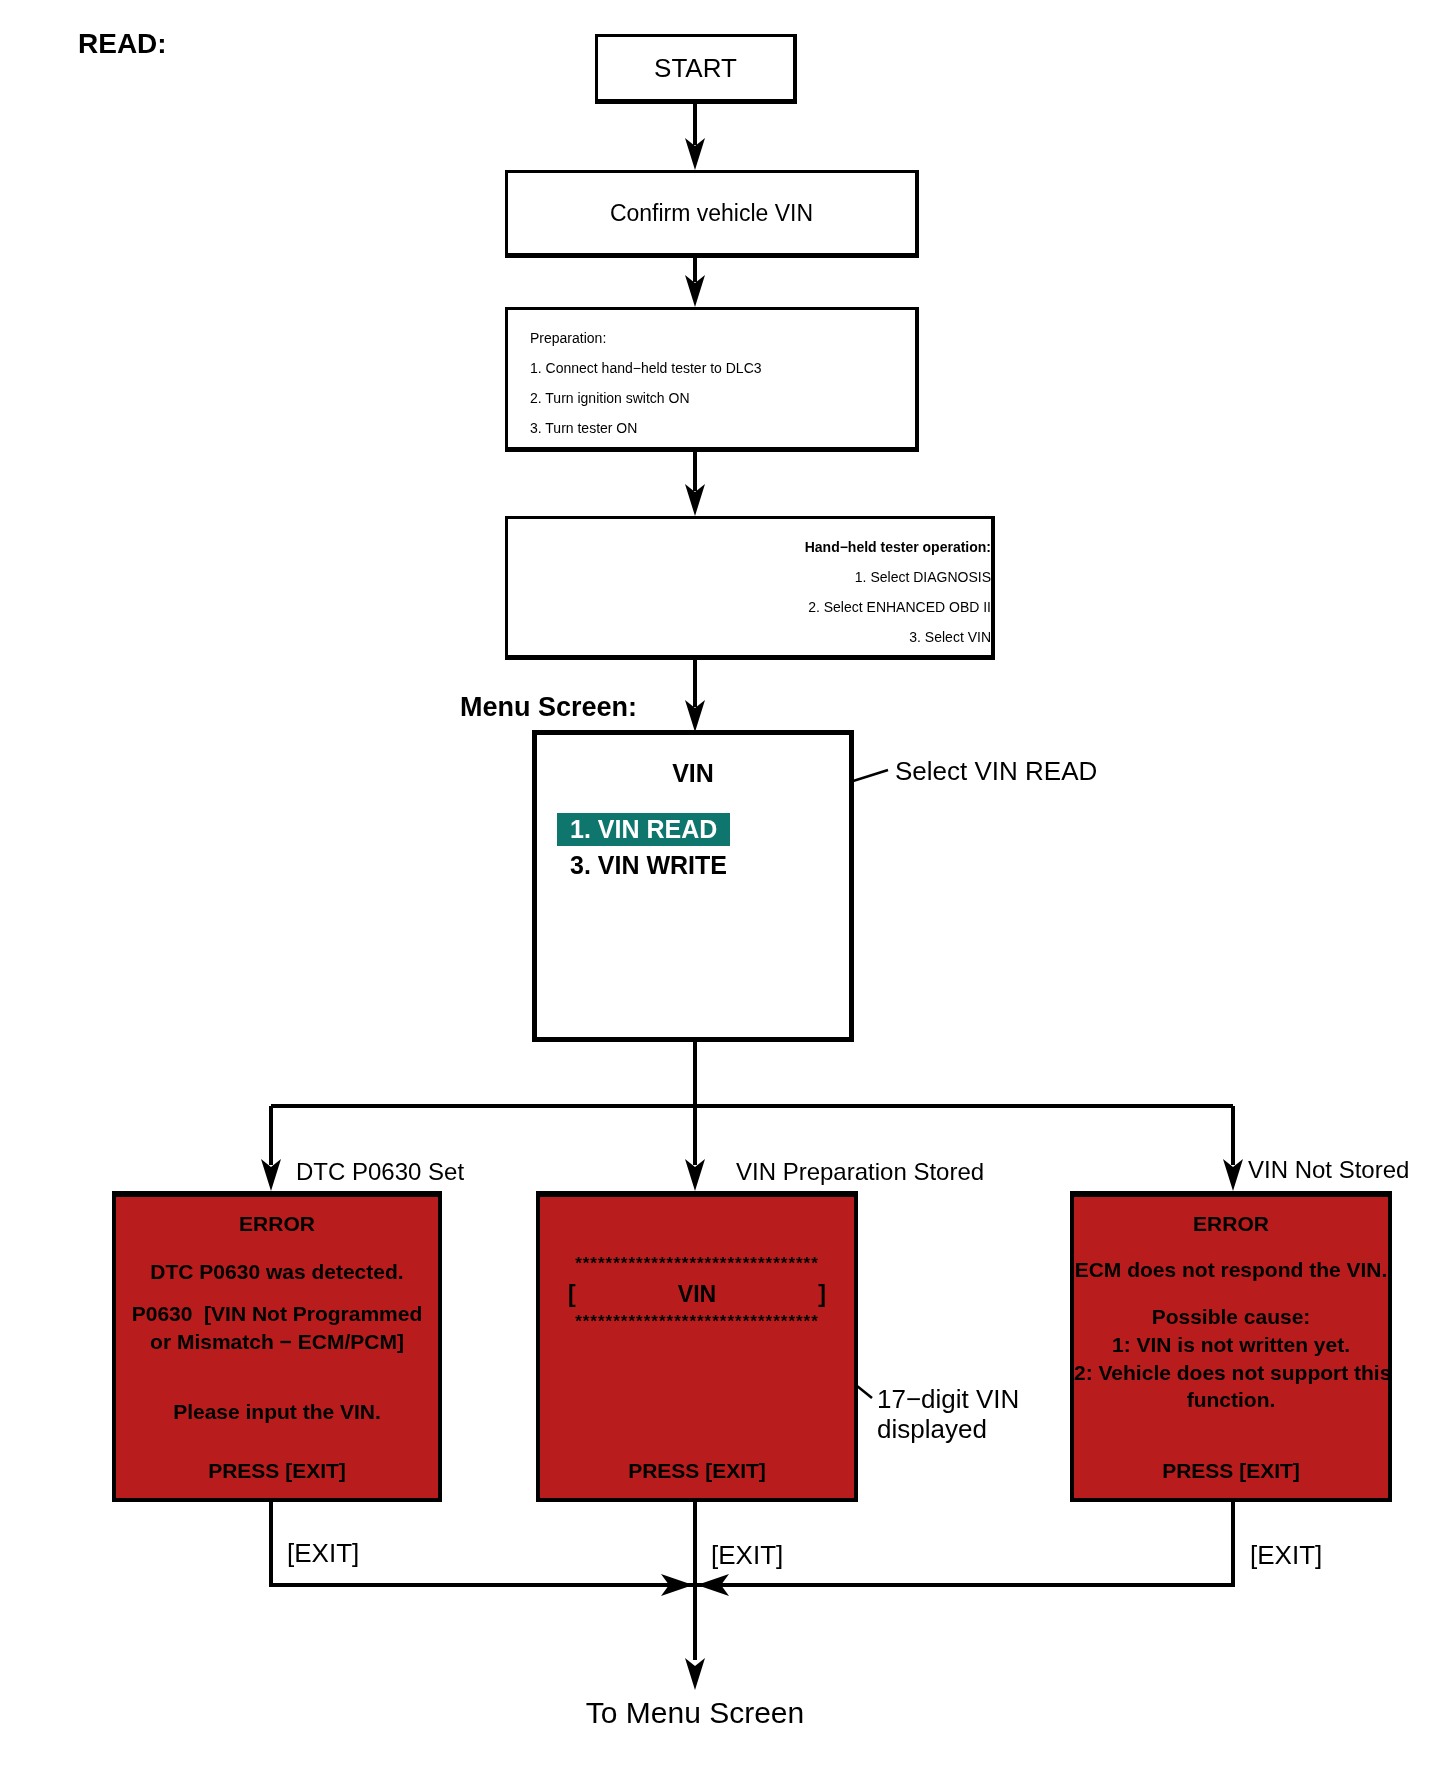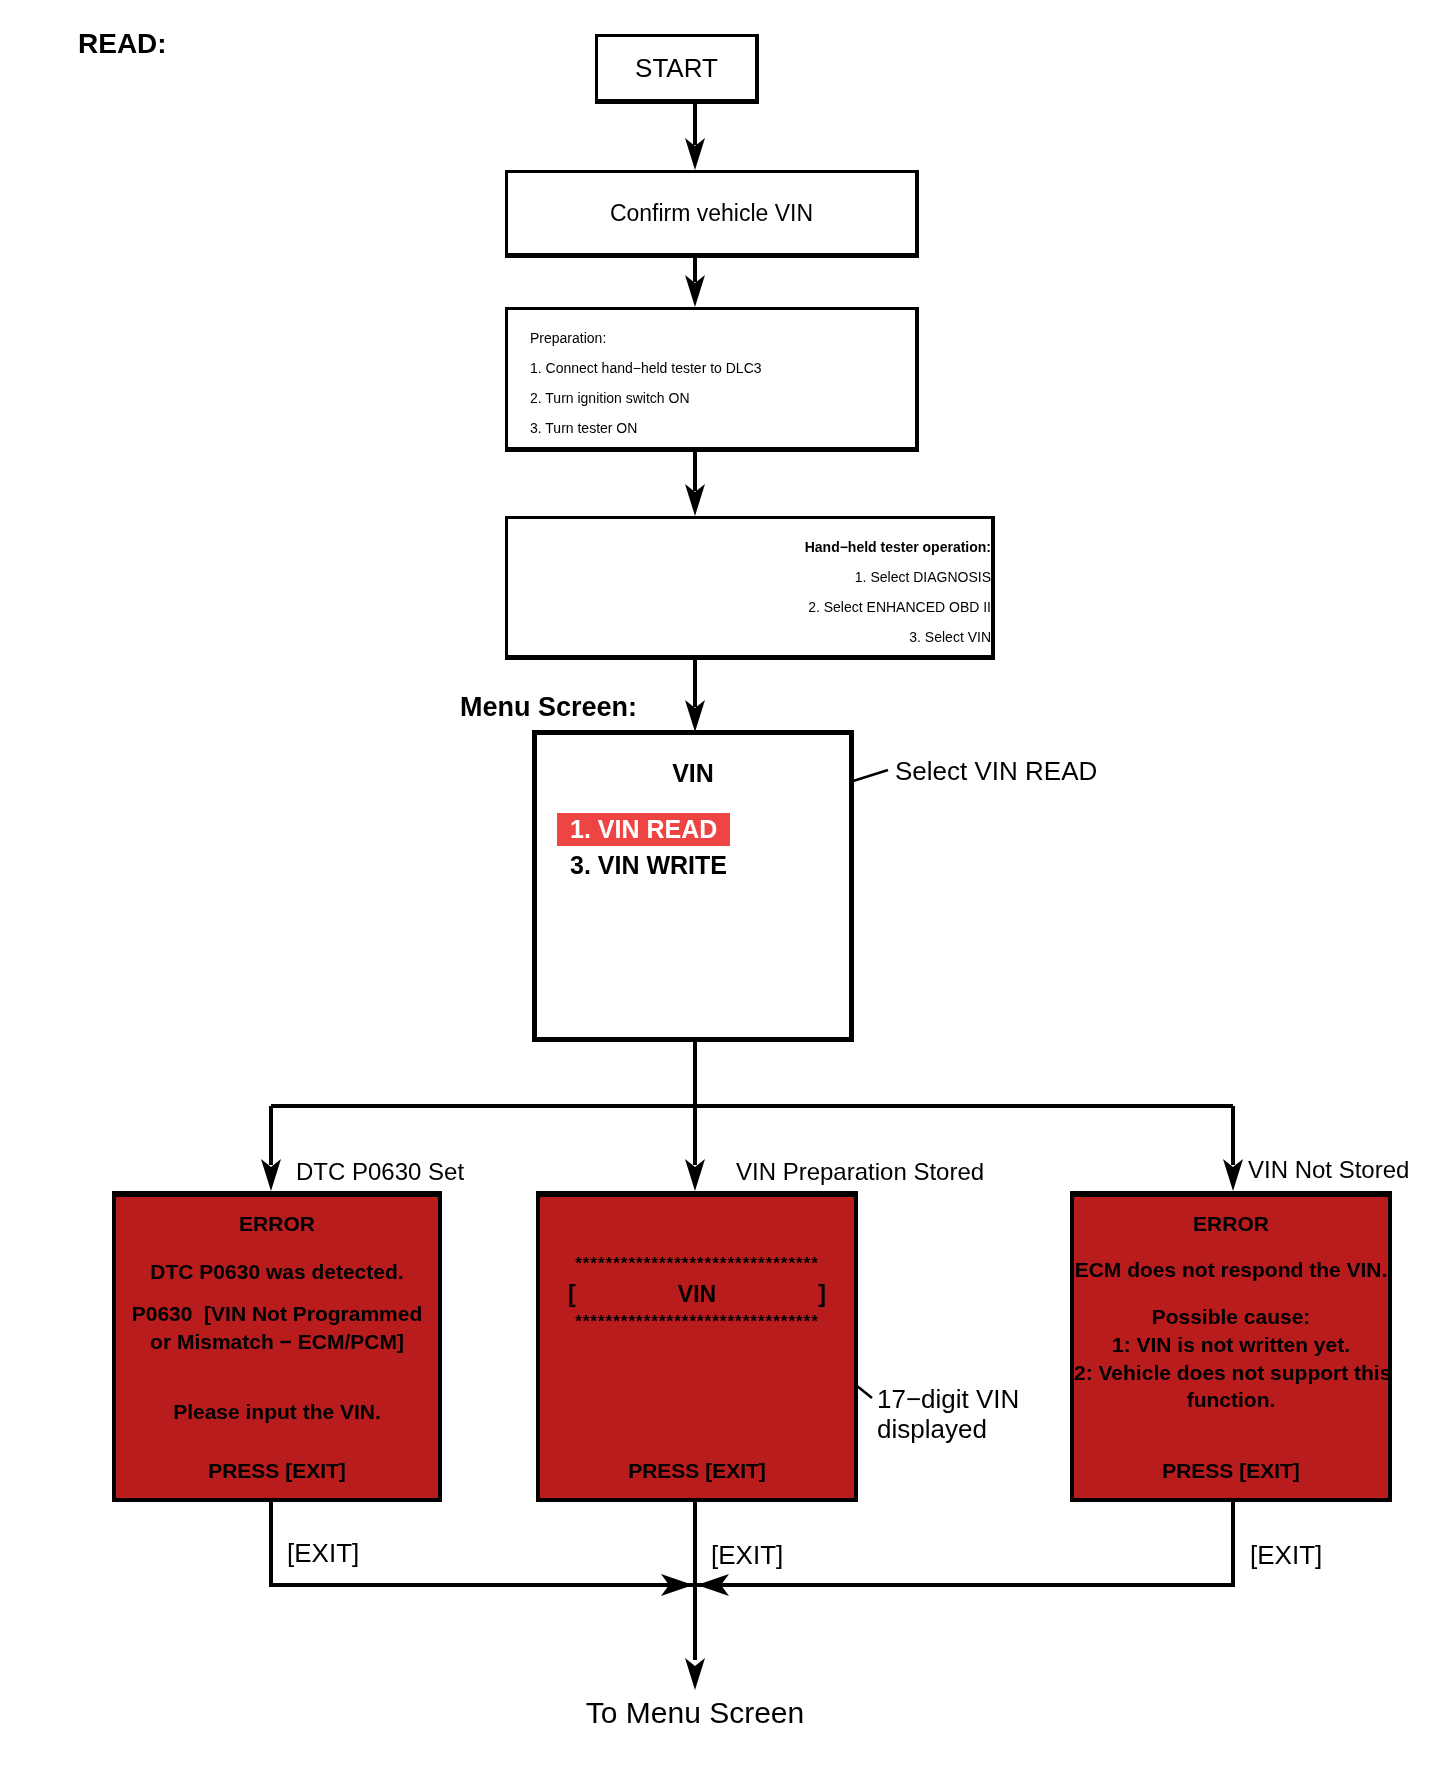--- a/index.html
+++ b/index.html
@@ -33,21 +33,21 @@
   .ast { font-size:17px; letter-spacing:1px; }
 
   .menu-box {
     position:absolute; z-index:2; background:#fff;
     border:5px solid #000; box-sizing:border-box;
   }
   .menu-title { position:absolute; left:0; right:0; top:24px; text-align:center;
     font-weight:bold; font-size:25px; }
   .menu-item-sel {
     position:absolute; left:20px; top:78px; height:33px;
-    background:#ef4444; color:#fff; font-weight:bold; font-size:25px;
+    background:#0f766e; color:#fff; font-weight:bold; font-size:25px;
     display:flex; align-items:center; padding:0 13px; white-space:nowrap;
   }
   .menu-item { position:absolute; left:33px; top:116px; font-weight:bold;
     font-size:25px; white-space:nowrap; }
 
   .branch-lbl { font-size:24px; }
   .exit-lbl { font-size:26px; }
   .anno { font-size:26px; }
 </style>
 </head>
@@ -84,21 +84,21 @@
       <path d="M695 1191 l-10 -32 l10 8 l10 -8 z"></path>
       <path d="M1233 1191 l-10 -32 l10 8 l10 -8 z"></path>
       <path d="M693 1585 l-32 -11 l8 11 l-8 11 z"></path>
       <path d="M697 1585 l32 -11 l-8 11 l8 11 z"></path>
       <path d="M695 1690 l-10 -32 l10 8 l10 -8 z"></path>
     </g>
   </svg>
 
   <div class="lbl" style="left:78px; top:28px; font-size:28px; font-weight:bold;">READ:</div>
 
-  <div class="fbox center" style="left:595px; top:34px; width:164px; height:70px; font-size:26px;">
+  <div class="fbox center" style="left:595px; top:34px; width:202px; height:70px; font-size:26px;">
     <span>START</span>
   </div>
 
   <div class="fbox center" style="left:505px; top:170px; width:414px; height:88px; font-size:23px;">
     <span>Confirm vehicle VIN</span>
   </div>
 
   <div class="fbox steps" style="left:505px; top:307px; width:414px; height:145px;">
     <div>Preparation:</div>
     <div>1. Connect hand−held tester to DLC3</div>

